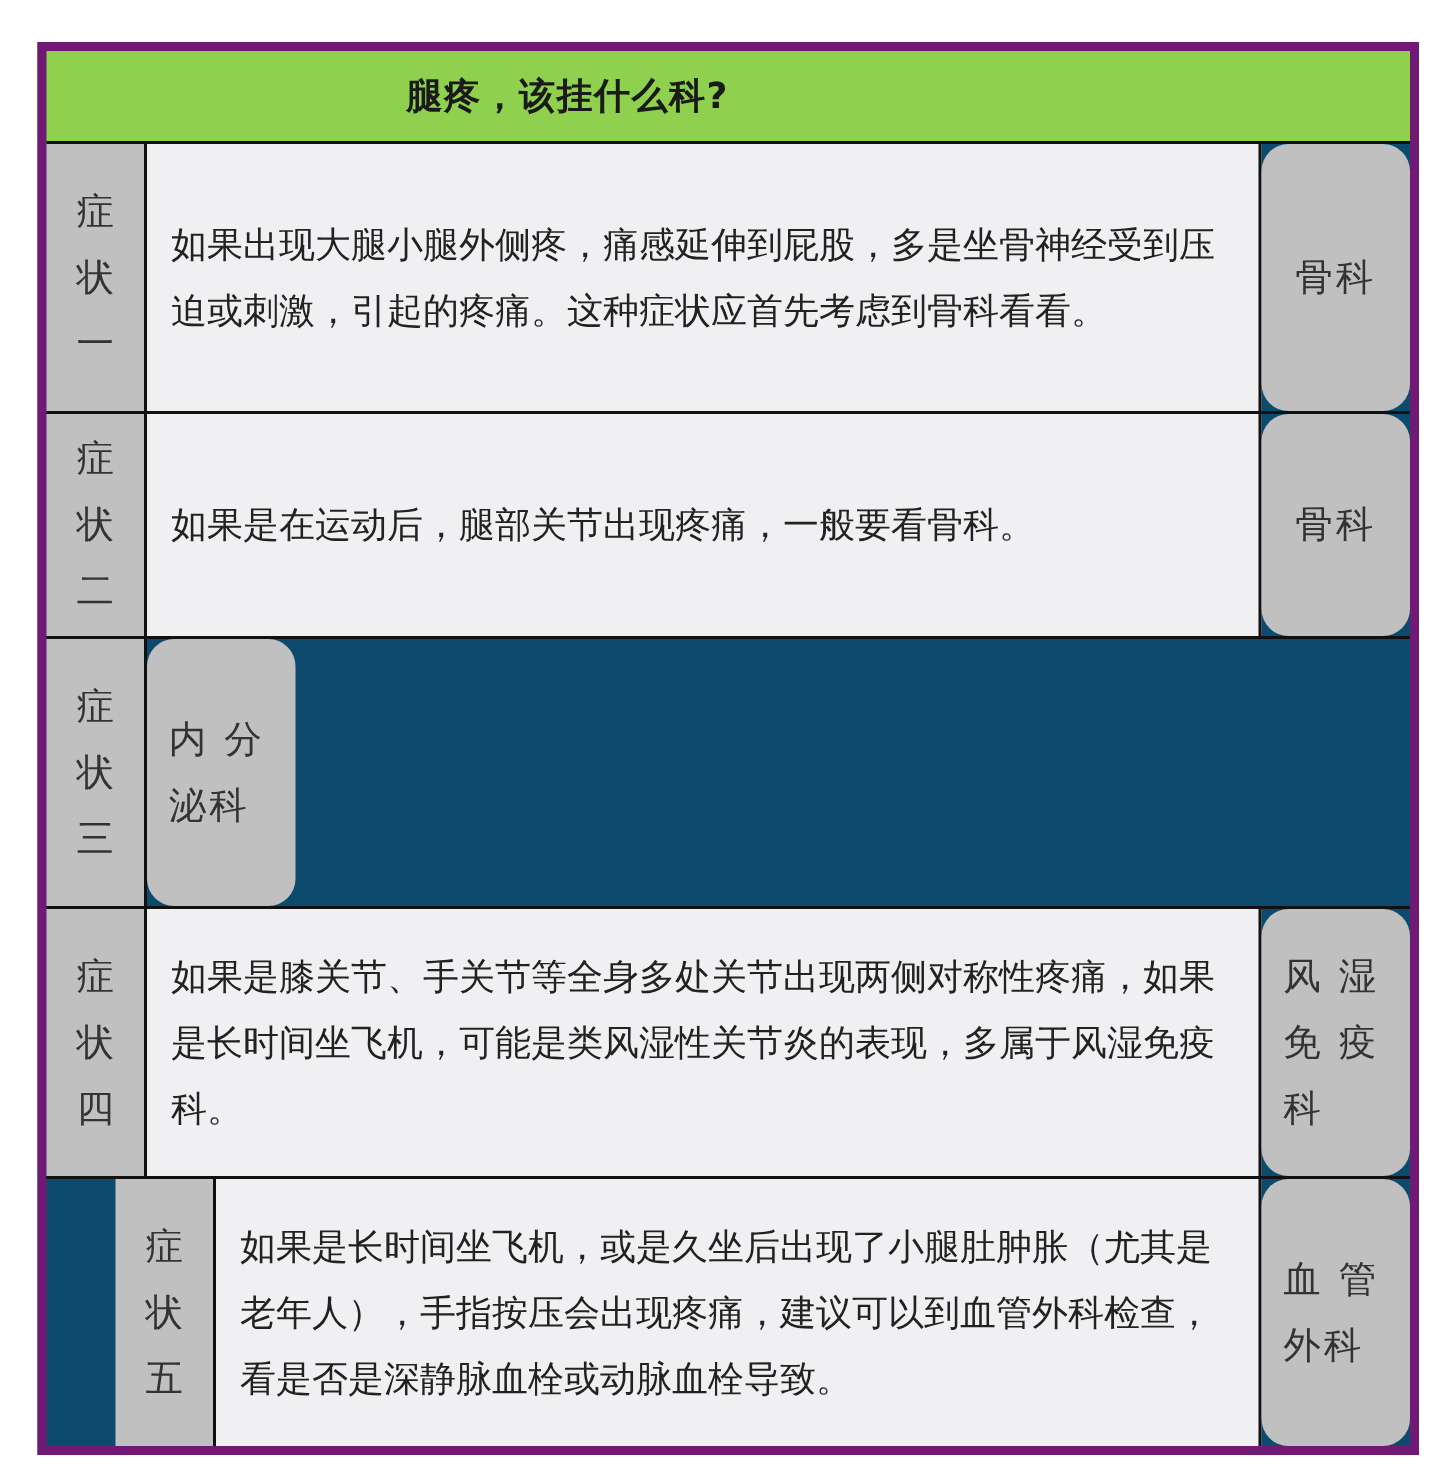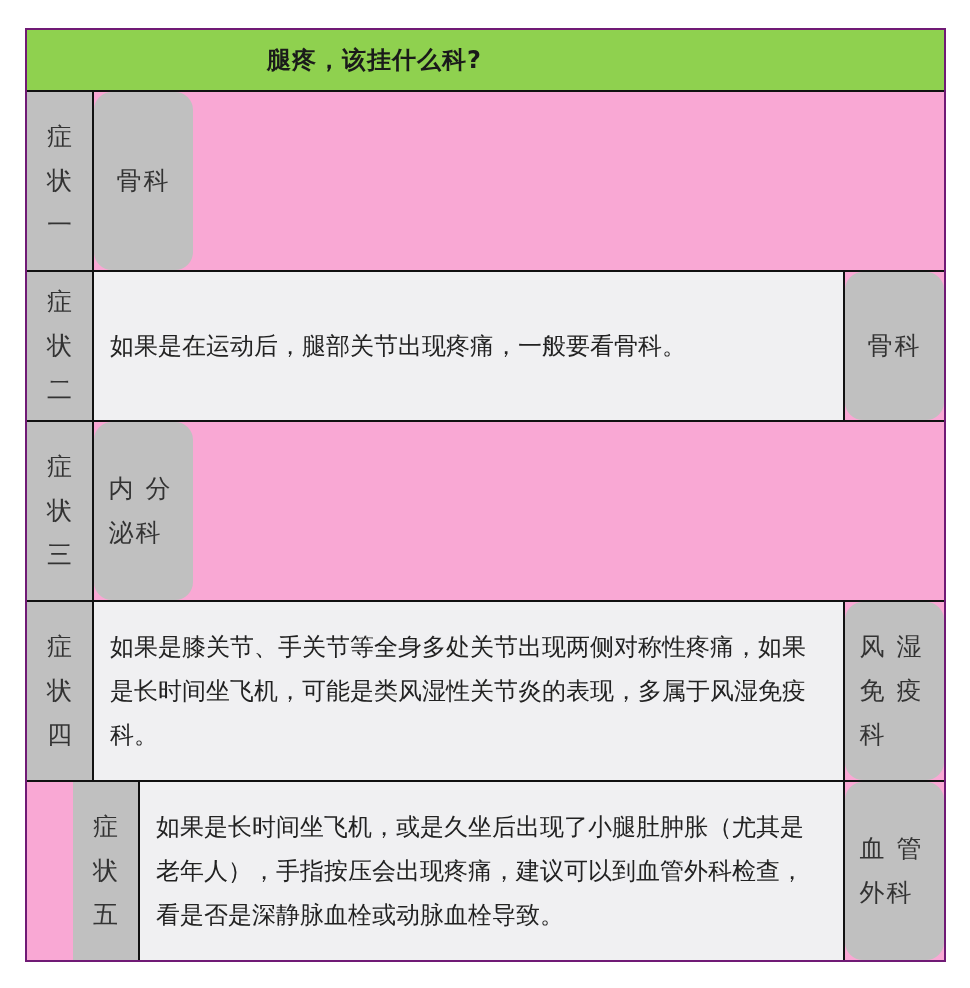--- a/index.html
+++ b/index.html
@@ -1,19 +1,19 @@
 <!DOCTYPE html>
 <html><head>
   <meta charset="utf-8">
   <style>
     html, body { margin: 0; padding: 0; background: #ffffff; }
     body { width: 970px; height: 988px; position: relative; overflow: hidden;
            font-family: "DejaVu Sans", "Liberation Sans", sans-serif; color: #222; }
     .table { position: absolute; left: 25px; top: 28px; width: 921px;
-             border: 2px solid #701a75; box-sizing: border-box; background: #f9a8d4; }
+             border: 6px solid #701a75; box-sizing: border-box; background: #0c4a6e; }
     .header { height: 62px; background: #8fd14f; border-bottom: 2px solid #111;
               box-sizing: border-box; display: flex; align-items: center; }
     .header .title { margin-left: 240px; font-weight: bold; font-size: 24px; color: #1a1a1a;
                      letter-spacing: 1px; }
     .row { display: flex; border-bottom: 2px solid #111; box-sizing: border-box; }
     .row:last-child { border-bottom: none; padding-left: 46px; }
     .label { width: 67px; background: #c0c0c0; border-right: 2px solid #111; box-sizing: border-box;
              display: flex; align-items: center; justify-content: center; }
     .label-text { width: 28px; font-size: 25px; line-height: 44px; text-align: center; color: #333;
                   word-break: break-all; }
@@ -30,20 +30,23 @@
 <body>
 
 <div class="table">
   <div class="header">
     <span class="title">腿疼，该挂什么科?</span>
   </div>
 
   <div class="row" style="height:180px">
     <div class="label">
       <div class="label-text">症状一</div>
+    </div>
+    <div class="desc">
+      <div class="desc-text">如果出现大腿小腿外侧疼，痛感延伸到屁股，多是坐骨神经受到压迫或刺激，引起的疼痛。这种症状应首先考虑到骨科看看。</div>
     </div>
     <div class="dept">
       <div class="dept-text center">骨科</div>
     </div>
   </div>
 
   <div class="row" style="height:150px">
     <div class="label">
       <div class="label-text">症状二</div>
     </div>

